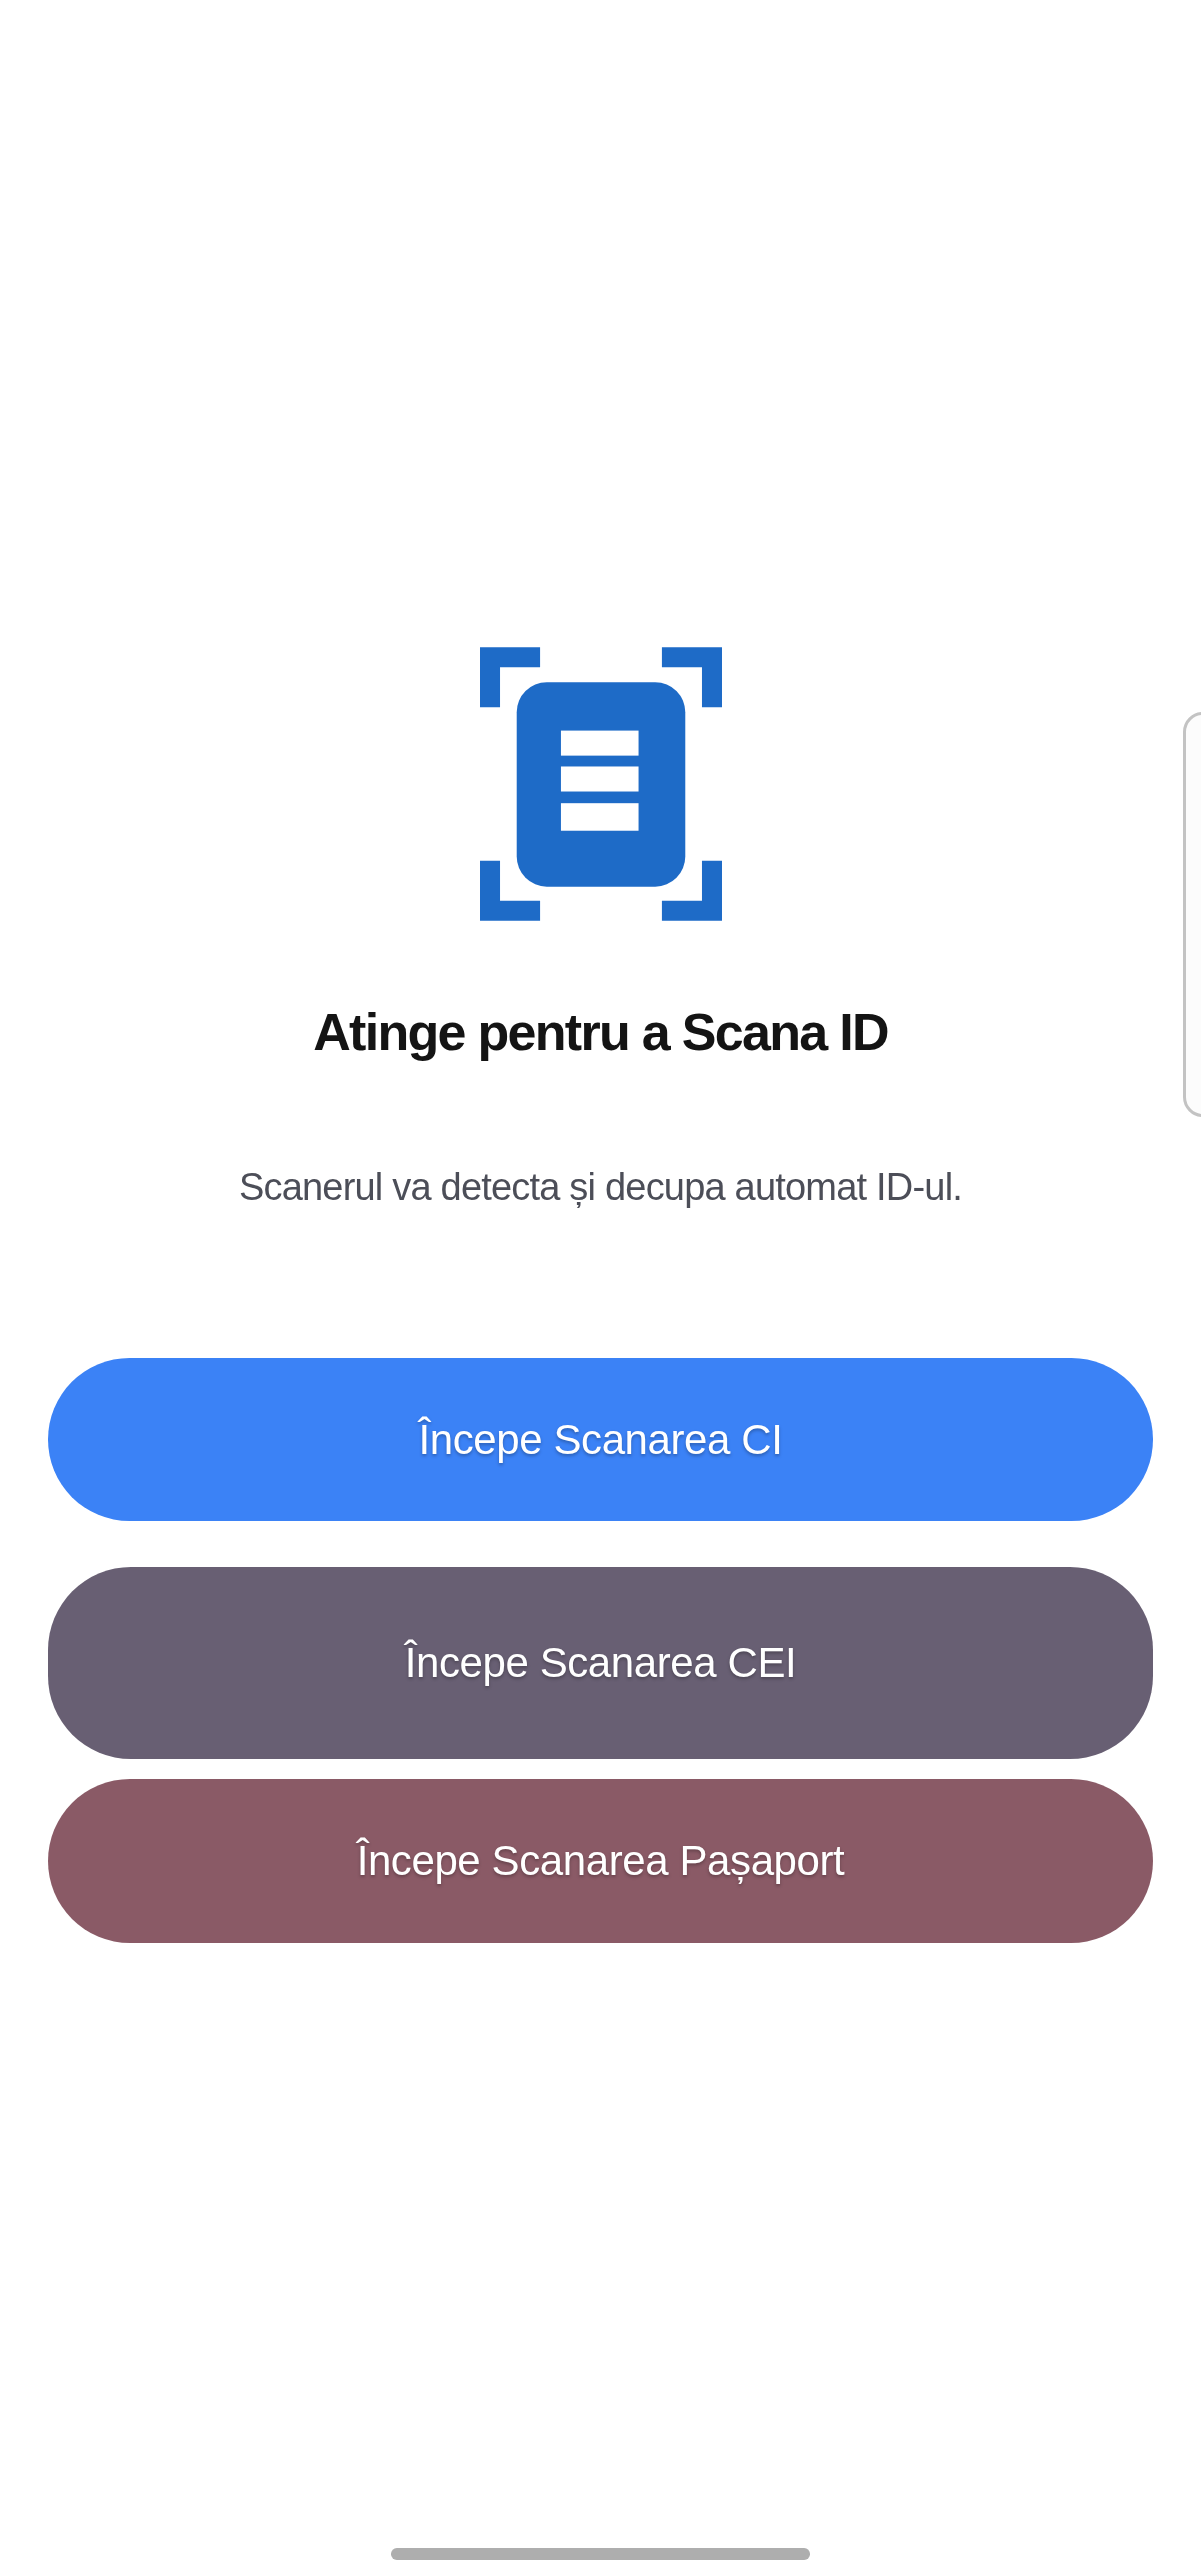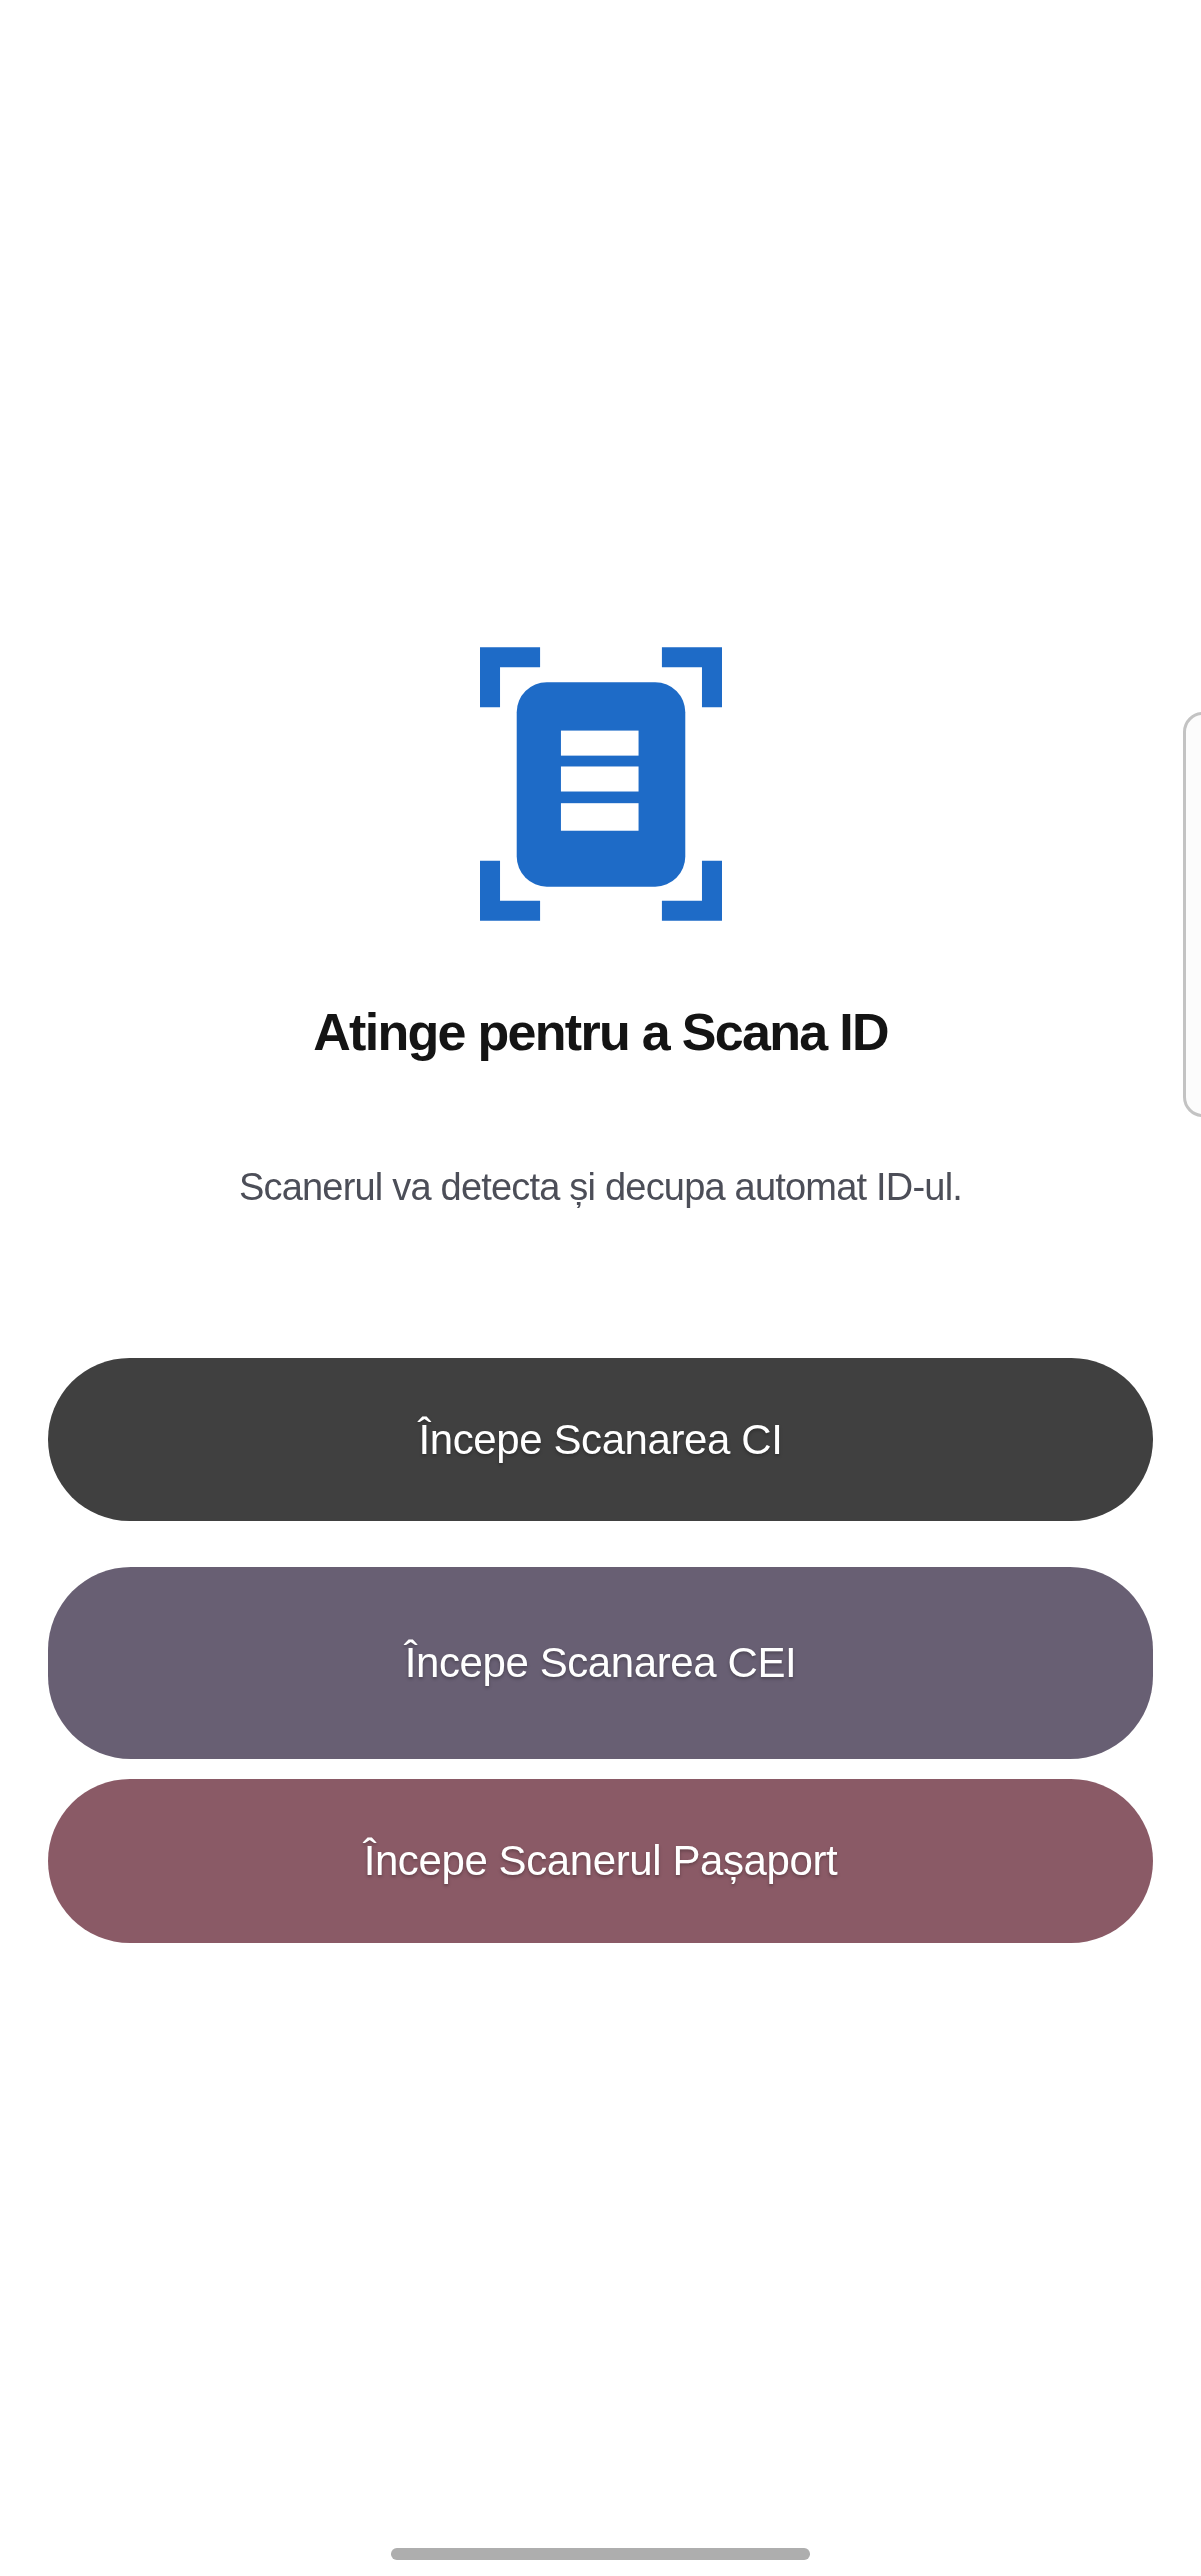--- a/index.html
+++ b/index.html
@@ -110,24 +110,24 @@
       <rect x="97" y="100" width="93" height="30"></rect>
       <rect x="97" y="143" width="93" height="30"></rect>
       <rect x="97" y="187" width="93" height="33"></rect>
     </g>
   </svg>
 
   <div class="title">Atinge pentru a Scana ID</div>
 
   <div class="subtitle">Scanerul va detecta și decupa automat ID-ul.</div>
 
-  <button class="btn btn-ci" style="background-color: #404040;">Începe Scanarea CI</button>
+  <button class="btn btn-ci" style="background-color: #3b82f6;">Începe Scanarea CI</button>
 
   <button class="btn btn-cei" style="background-color: rgb(104, 95, 115);">Începe Scanarea CEI</button>
 
-  <button class="btn btn-pasaport" style="background-color: rgb(138, 90, 102);">Începe Scanerul Pașaport</button>
+  <button class="btn btn-pasaport" style="background-color: rgb(138, 90, 102);">Începe Scanarea Pașaport</button>
 
   <div class="edge-handle"></div>
 
   <div class="nav-pill"></div>
 
 </div>
 
 
 </body></html>

